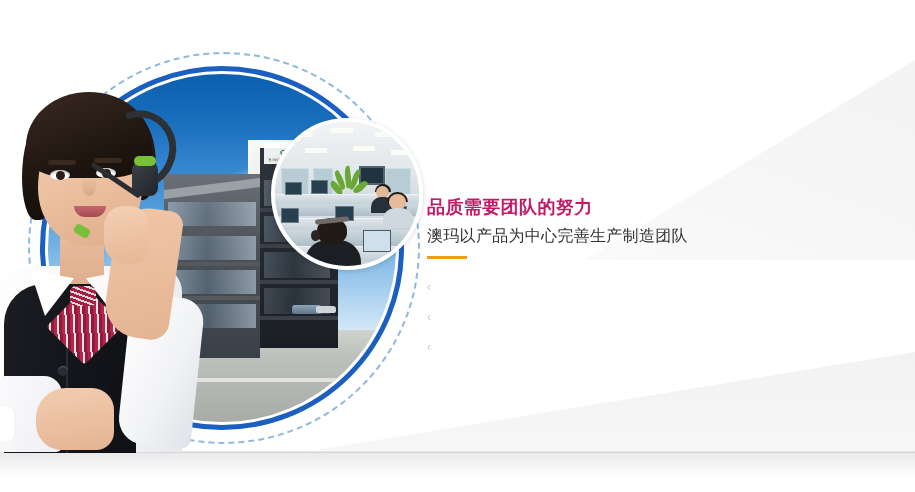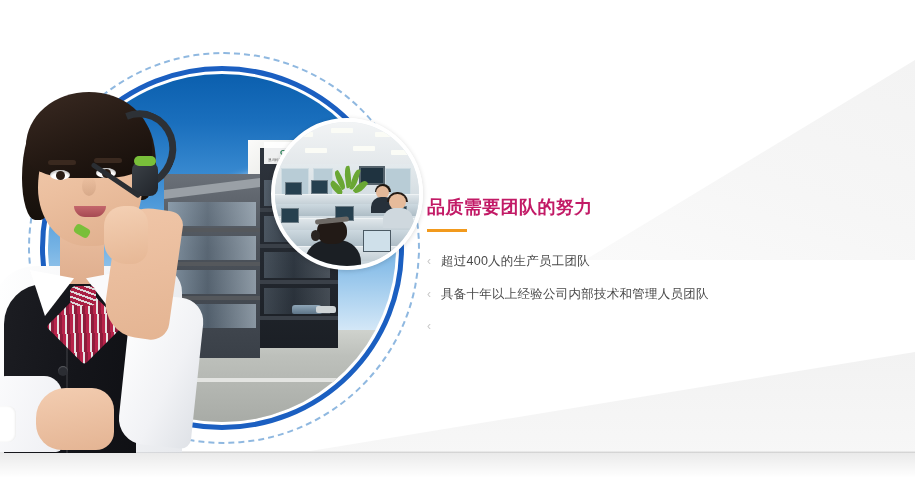--- a/index.html
+++ b/index.html
@@ -741,29 +741,28 @@
     <div id="agent-sleeve-low"></div>
     <div id="agent-hand-low"></div>
     <div id="agent-cuff"></div>
   </div>
 
   <div id="baseline-mask"></div>
   <div class="wedge" id="wedge-bottom-shadow"></div>
 
   <div id="content">
     <h2 id="headline">品质需要团队的努力</h2>
+    <p id="subheadline">澳玛以产品为中心完善生产制造团队</p>
     <div id="divider"></div>
     <ul id="bullets">
       <li>
         <span class="bullet-chevron">‹</span>
-        <span>超过400人的生产员工团队</span>
       </li>
       <li>
         <span class="bullet-chevron">‹</span>
-        <span>具备十年以上经验公司内部技术和管理人员团队</span>
       </li>
       <li>
         <span class="bullet-chevron">‹</span>
       </li>
     </ul>
   </div>
 
 </div>
 
 </body></html>

